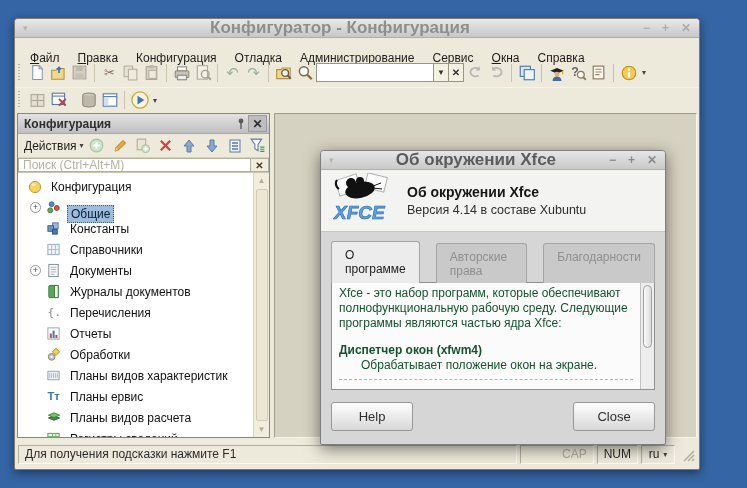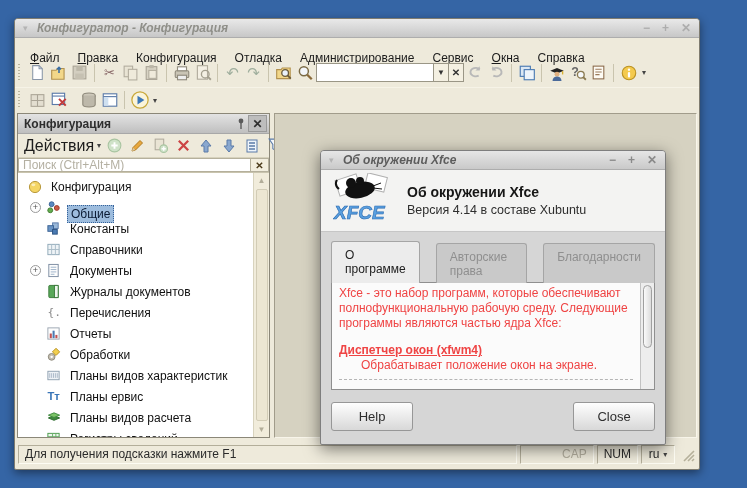--- a/index.html
+++ b/index.html
@@ -7,21 +7,21 @@
   body { background:#3565a5; font-family:"Liberation Sans", sans-serif; position:relative; }
 
   
   .window { position:absolute; left:14px; top:18px; width:686px; height:452px;
     background:#eeeadb; border:1px solid #7f7c70; border-radius:4px 4px 2px 2px;
     box-shadow:0 3px 10px rgba(0,0,0,.45); display:flex; flex-direction:column; }
   .titlebar { height:19px; flex:none; background:linear-gradient(#e9e9e9,#c7c7c7);
     border-bottom:1px solid #adadad; border-radius:3px 3px 0 0;
     display:flex; align-items:center; padding:0 8px; }
   .titlebar .wmenu { color:#b4b4b4; font-size:9px; width:14px; }
-  .titlebar .title { flex:1; text-align:left; font-size:12px; font-weight:bold; color:#8f8f89;font-style:italic; }
+  .titlebar .title { flex:1; text-align:center; font-size:17px; font-weight:bold; color:#8f8f89; }
   .titlebar .wbtns { display:flex; gap:12px; color:#adadad; font-size:12px; font-weight:bold; }
   .titlebar .wbtns span { cursor:default; }
 
   .dlg .titlebar .title { color:#5c5c5c; }
   .dlg .titlebar .wbtns { color:#8a8a8a; }
 
   
   .menubar { height:20px; flex:none; display:flex; align-items:center; padding:0 6px; font-size:12px; color:#1c1c1c; }
   .menubar .mitem { padding:2px 9px;margin-top:20px; }
   .menubar .mn { text-decoration:underline; }
@@ -51,21 +51,21 @@
   .dockpanel { width:253px; flex:none; display:flex; flex-direction:column;
     border:1px solid #8b8778; background:#fff; }
   .panel-header { height:20px; flex:none; background:linear-gradient(#e3e3e3,#bfbfbf);
     display:flex; align-items:center; padding:0 2px 0 6px; border-bottom:1px solid #a8a8a8; }
   .panel-header .ptitle { flex:1; font-size:12px; font-weight:bold; color:#2e2e2e; }
   .panel-header .pin { width:14px; display:flex; justify-content:center; }
   .panel-header .pclose { width:19px; height:17px; background:#bdbdbd; border:1px solid #9a9a9a;
     display:flex; align-items:center; justify-content:center; font-size:12px; font-weight:bold; color:#2e2e2e; }
   .panel-actions { height:24px; flex:none; background:#eeeadb; display:flex; align-items:center;
     padding:0 3px; border-bottom:1px solid #d7d2bd; }
-  .panel-actions .alabel { font-size:16px; color:#1c1c1c; padding:0 3px; }
+  .panel-actions .alabel { font-size:12px; color:#1c1c1c; padding:0 3px; }
   .panel-actions .i { width:20px; height:20px; margin-left:3px; }
   .panel-search { height:15px; flex:none; display:flex; border-bottom:1px solid #c9c4ae; }
   .panel-search input { flex:1; border:1px solid #b5b09c; border-right:none; background:#fff;
     font-size:12px; padding:0 4px; font-family:"Liberation Sans",sans-serif; color:#333; }
   .panel-search input::placeholder { color:#b4b0a2; }
   .panel-search .sx { width:19px; background:#f2eedf; border:1px solid #b5b09c;
     display:flex; align-items:center; justify-content:center; font-size:10px; font-weight:bold; color:#4a3a1a; }
 
   .treewrap { flex:1; display:flex; min-height:0; }
   .tree { flex:1; background:#fff; padding-top:3px; overflow:hidden; }
@@ -108,22 +108,22 @@
   .dlg-header .htexts { display:flex; flex-direction:column; gap:3px; }
   .dlg-h-title { font-size:14px; font-weight:bold; color:#161616; }
   .dlg-h-sub { font-size:12.5px; color:#2e2e2e; }
   .dlg-body { padding:9px 10px 0; }
   .tabs { display:flex; gap:16px; position:relative; z-index:2; }
   .tab { font-size:12px; padding:6px 13px 5px; border:1px solid #a5a5a5; border-bottom:none;
     border-radius:3px 3px 0 0; }
   .tab.active { background:#ececec; color:#222; }
   .tab.inactive { background:#c9c9c9; color:#8f8f8f; margin-top:2px; }
   .contentbox { background:#fbfbfb; border:1px solid #8f8f8f; height:108px; display:flex; margin-top:-1px; position:relative; z-index:1; }
-  .ctext { flex:1; padding:3px 7px 0; font-size:12px; color:#ef4444; line-height:1.26; overflow:hidden; }
-  .ctext .bold { font-weight:bold; margin-top:12px;text-decoration:underline; }
+  .ctext { flex:1; padding:3px 7px 0; font-size:12px; color:#14532d; line-height:1.26; overflow:hidden; }
+  .ctext .bold { font-weight:bold; margin-top:12px; }
   .ctext .ind { padding-left:22px; }
   .dashline { border-top:1px dashed #b5b5b5; margin-top:5px; }
   .cscroll { width:14px; flex:none; background:#ededed; border-left:1px solid #c2c2c2; padding:2px; }
   .cthumb { width:100%; height:62%; background:linear-gradient(90deg,#fafafa,#dcdcdc); border:1px solid #9f9f9f; border-radius:5px; }
   .dlg-buttons { display:flex; justify-content:space-between; padding:12px 10px 13px; }
   .btn { min-width:82px; height:29px; background:linear-gradient(#fefefe,#d8d8d8);
     border:1px solid #979797; border-radius:3px; font-size:13px; color:#2e2e2e;
     display:flex; align-items:center; justify-content:center; padding:0 18px; }
 </style>
 </head>

